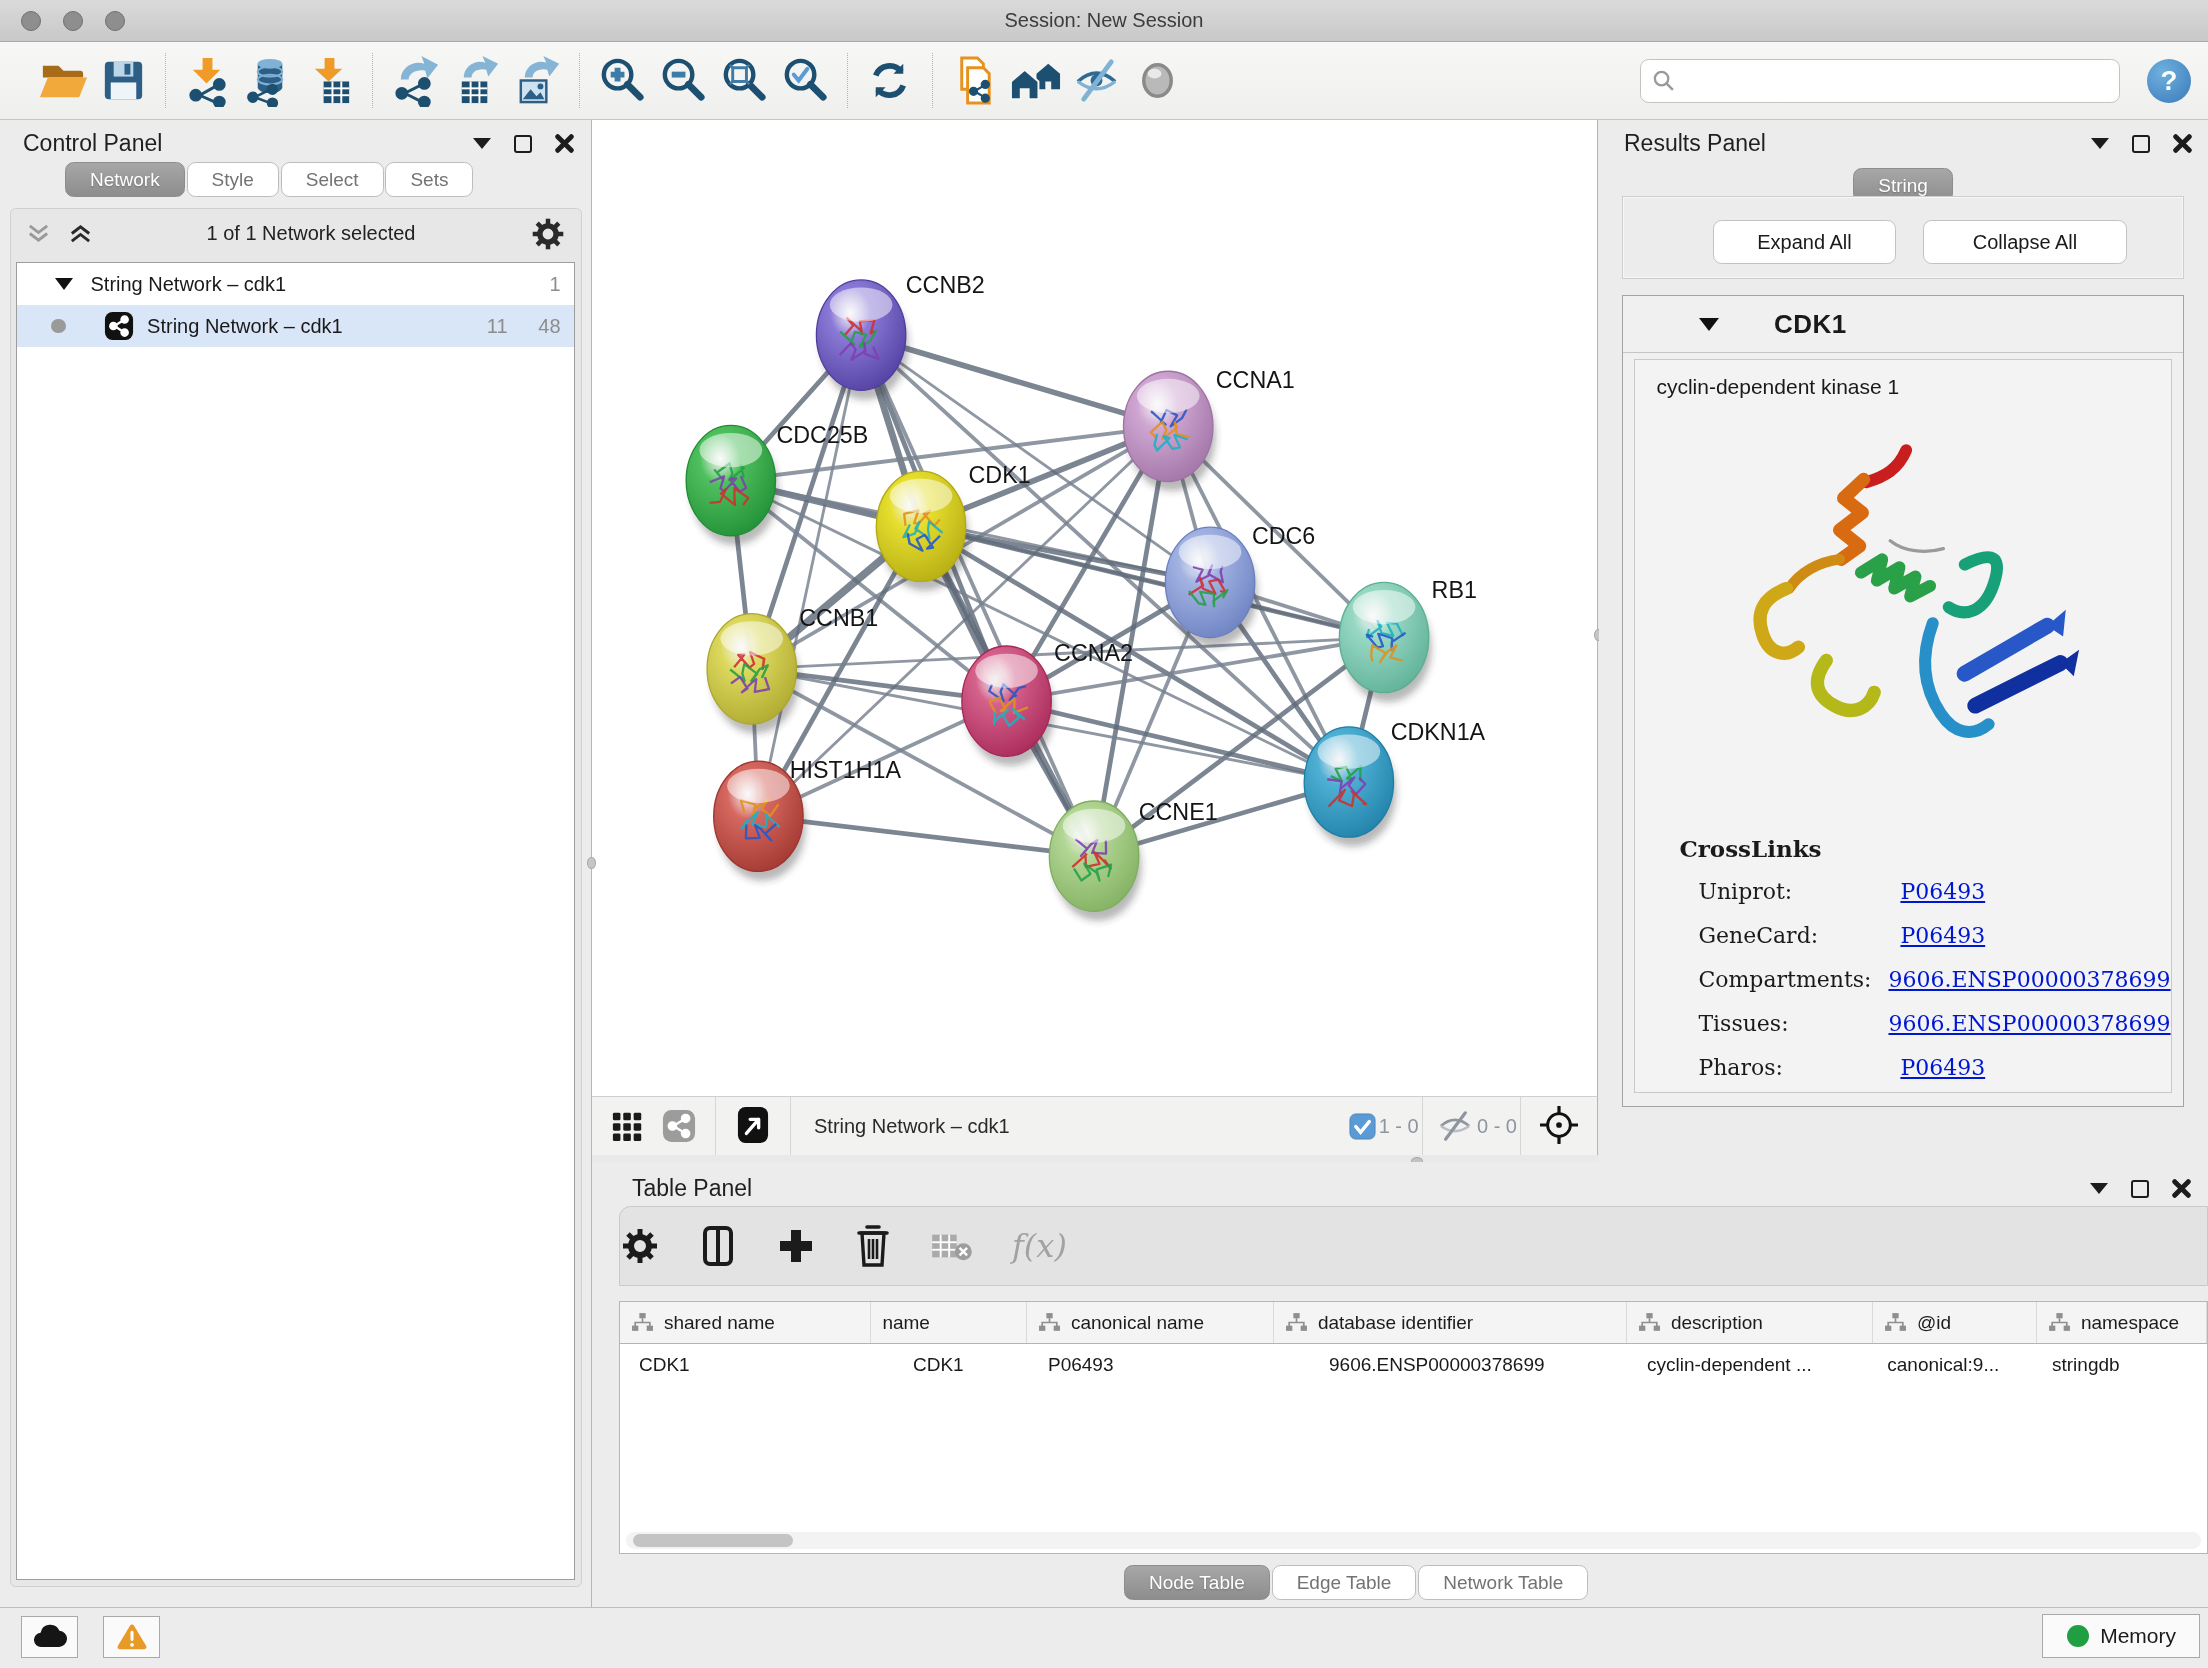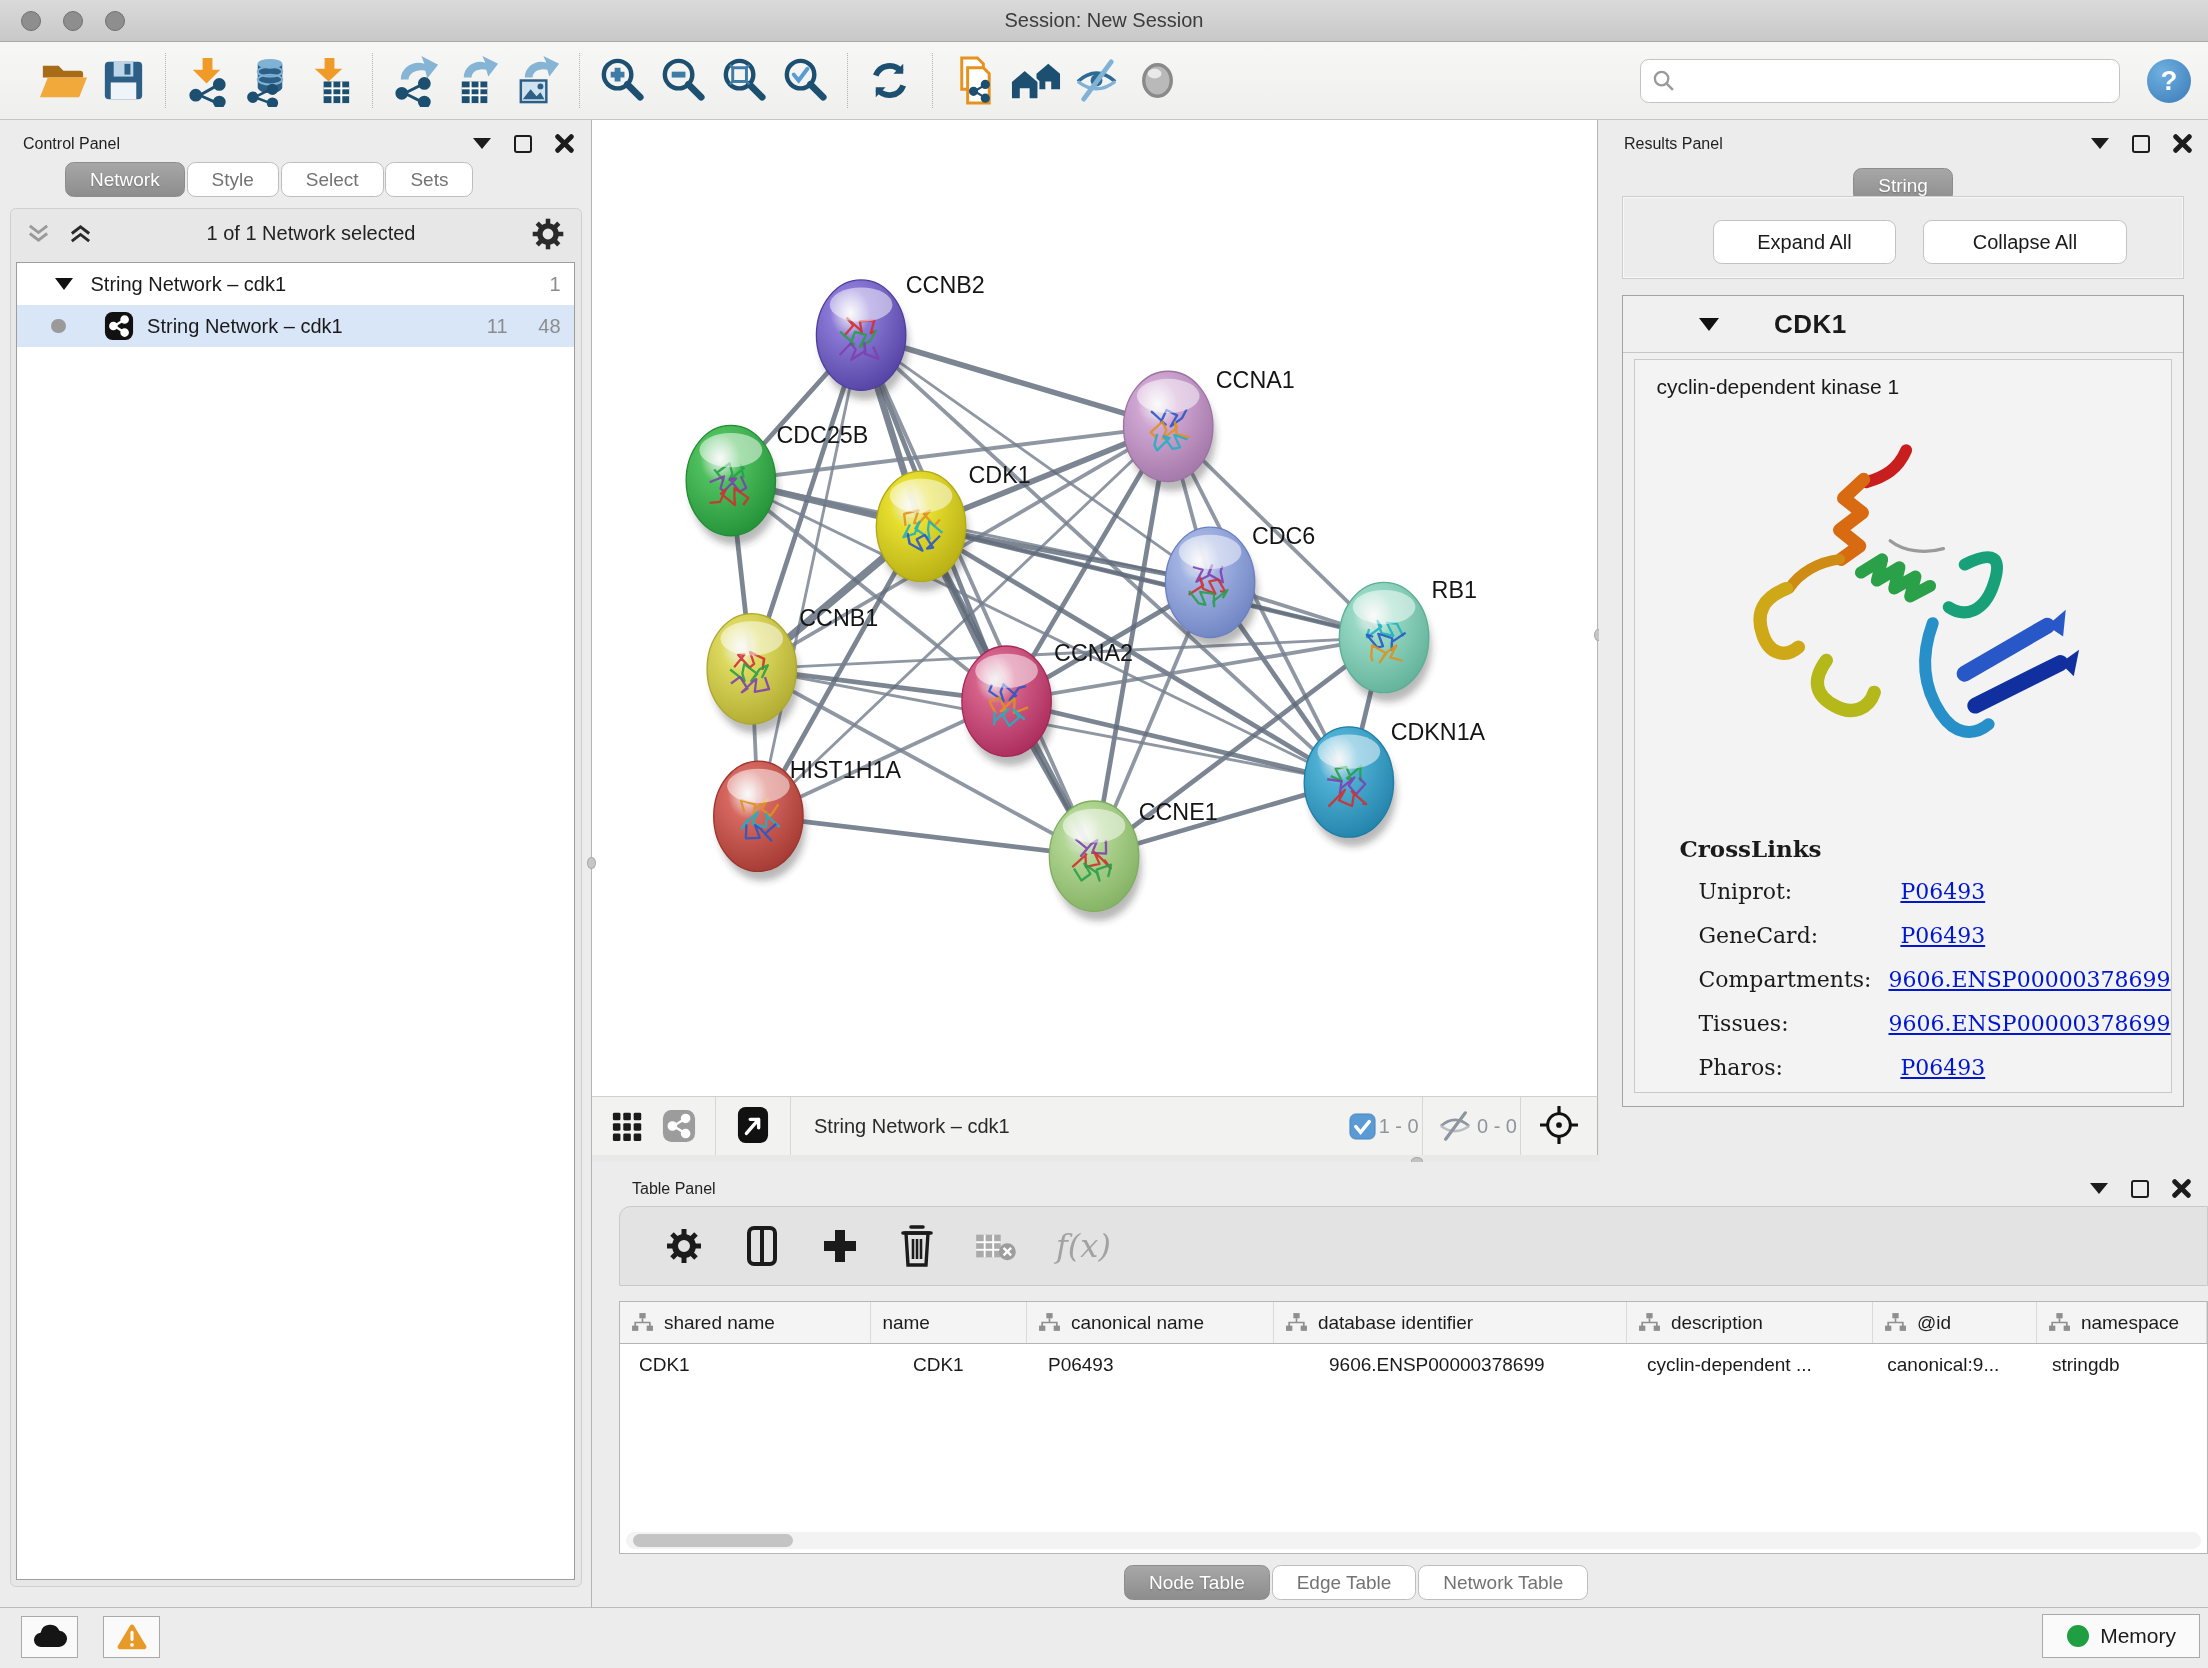--- a/index.html
+++ b/index.html
@@ -28,21 +28,21 @@
     background:radial-gradient(circle at 35% 30%, #6fb0e0, #3a7ab8); color:#fff;
     font-size:27.6px; font-weight:bold; display:flex; align-items:center; justify-content:center; }
 
   
   .win-controls { display:flex; align-items:center; gap:23px; }
   .caret-down { width:0; height:0; border-left:9.5px solid transparent; border-right:9.5px solid transparent;
     border-top:11.4px solid #1c1c1c; display:inline-block; }
   .win-sq { width:18px; height:18px; border:2.9px solid #1c1c1c; border-radius:2.9px; display:inline-block; }
   .win-x { width:19px; height:19px; }
   .win-x path { stroke:#1c1c1c; stroke-width:3.6; stroke-linecap:round; }
-  .panel-title { font-size:16px; color:#1f1f1f; }
+  .panel-title { font-size:23px; color:#1f1f1f; }
 
   .tab { display:inline-block; border:1px solid #bdbdbd; background:#fff; color:#737373;
     font-size:19px; padding:5.7px 24px; border-radius:8.6px; margin-right:1.9px; cursor:default; }
   .tab.selected { background:linear-gradient(#a7a7a7,#8d8d8d); color:#fff; border-color:#8d8d8d;
     text-shadow:0 1px 1.9px rgba(0,0,0,.25); }
 
   
   .control-panel { position:absolute; left:0; top:120px; width:592px; height:1488px;
     background:#ececec; border-right:1px solid #b6b6b6; }
   .cp-title-row { position:absolute; left:23px; right:17px; top:7.6px; height:32px;
@@ -98,21 +98,21 @@
   .xl-title { font-family:"DejaVu Serif", serif; font-weight:bold; font-size:23px; margin:17px 0 7.6px 44px; }
   .xl-row { display:flex; align-items:center; height:44px; font-family:"DejaVu Serif", serif; font-size:22px; }
   .xl-label { width:202px; margin-left:63px; }
   .xl-value { color:#0017d2; text-decoration:underline; }
 
   
   .bottom-region { position:absolute; left:592px; top:1162px; right:0; height:445px; background:#ececec; }
   .tp-title-row { position:absolute; left:40px; right:17px; top:7.6px; height:38px; display:flex; align-items:center; }
   .tp-title-row .win-controls { margin-left:auto; }
   .tp-toolbar { position:absolute; left:27px; right:0; top:44px; height:80px; background:#e3e3e3;
-    border:1px solid #c9c9c9; border-radius:11.4px 0 0 0; display:flex; align-items:center; gap:38px; padding-left:44px; }
+    border:1px solid #c9c9c9; border-radius:11.4px 0 0 0; display:flex; align-items:center; gap:38px; }
   .fx { font-family:"DejaVu Serif", serif; font-style:italic; font-size:32px; color:#a2a2a2; }
   .tbl { position:absolute; left:27px; right:0; top:139px; height:253px; background:#fff;
     border:1px solid #b6b6b6; overflow:hidden; }
   .thead { display:flex; height:42px; background:#f4f4f4; border-bottom:1px solid #b3b3b3; }
   .th { display:flex; align-items:center; border-right:1px solid #dadada; font-size:19px; color:#1c1c1c;
     padding-left:11.4px; gap:9.5px; overflow:hidden; white-space:nowrap; flex-shrink:0; }
   .trow { display:flex; height:42px; }
   .td { font-size:19px; display:flex; align-items:center; overflow:hidden; white-space:nowrap; flex-shrink:0; }
   .hscroll { position:absolute; left:5.7px; right:5.7px; bottom:3.8px; height:17px; background:#f3f3f3; border-radius:8.6px; }
   .hscroll .thumb { position:absolute; left:7.6px; top:1.9px; width:160px; height:13.3px; background:#c4c4c4; border-radius:6.7px; }

